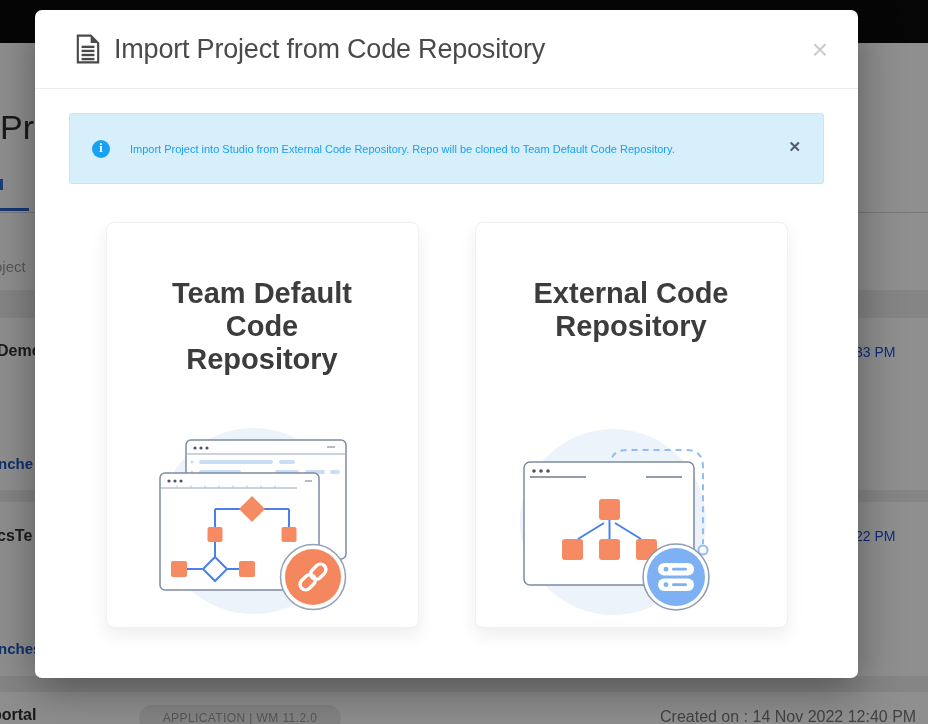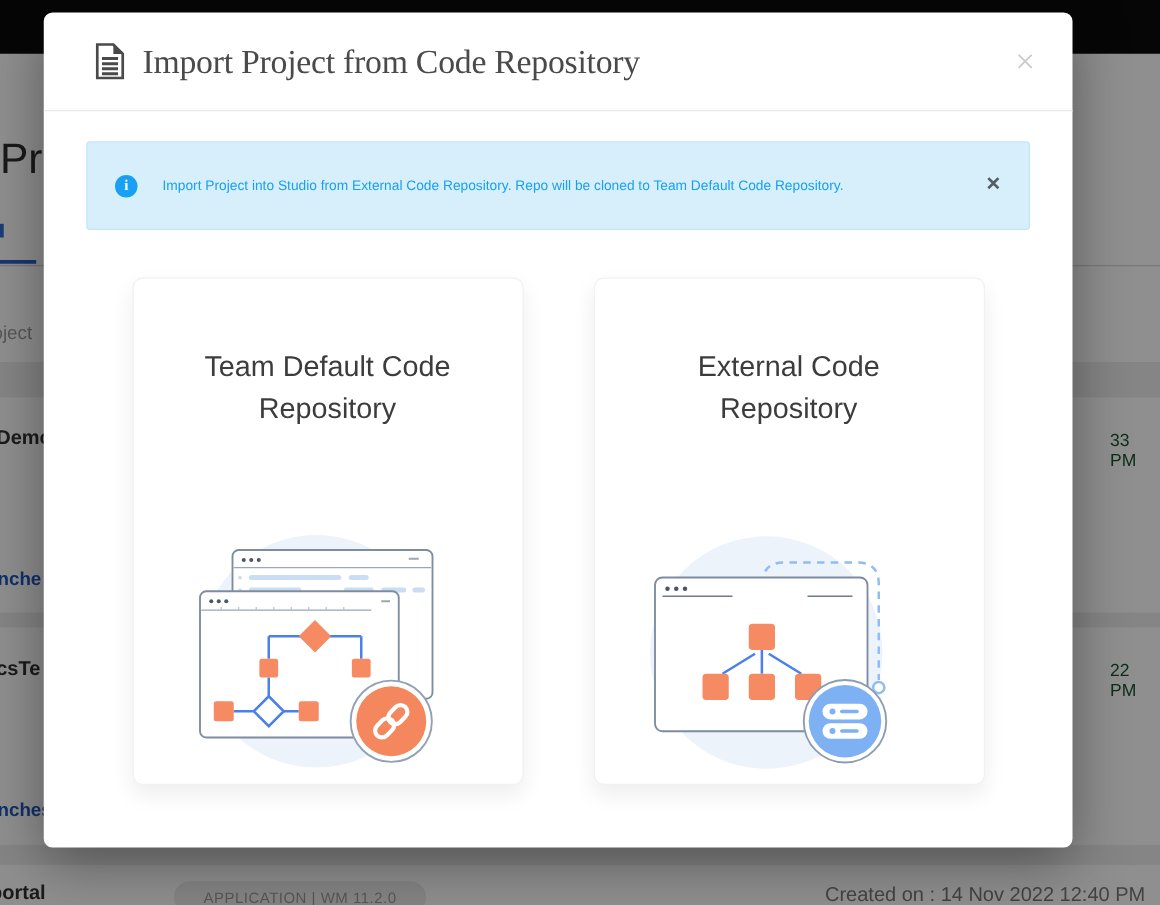--- a/index.html
+++ b/index.html
@@ -10,55 +10,55 @@
   .bg-page{position:absolute;inset:0;background:#fff;}
   .topbar{position:absolute;left:0;top:0;width:928px;height:43px;background:#0c0c0c;}
   .pg-heading{position:absolute;left:0;top:108px;font-size:34px;color:#2e2e2e;}
   .tab-sliver{position:absolute;left:0;top:179px;width:3px;height:11px;background:#2f6fd2;}
   .tab-underline{position:absolute;left:0;top:208px;width:29px;height:3px;background:#2a62c9;}
   .hdiv{position:absolute;left:0;width:928px;height:1px;background:#d8d8d8;}
   .band{position:absolute;left:0;width:928px;background:#ededed;}
   .search-ph{position:absolute;left:-6px;top:258px;font-size:15px;color:#9c9c9c;}
   .row-name{position:absolute;left:-3px;font-size:16px;font-weight:bold;color:#303030;}
   .row-link{position:absolute;left:-2px;font-size:15px;font-weight:600;color:#1e56c0;}
-  .row-time{position:absolute;left:855px;font-size:14px;color:#14532d;margin-left:33px;}
+  .row-time{position:absolute;left:855px;font-size:14px;color:#1d4ed8;}
   .type-pill{position:absolute;left:139px;top:705px;width:202px;height:26px;border-radius:13px;
     background:#ececec;color:#9a9a9a;font-size:12px;letter-spacing:.4px;
     display:flex;align-items:center;justify-content:center;}
   .created-on{position:absolute;left:660px;top:708px;font-size:16px;color:#787878;}
 
   
   .backdrop{position:absolute;inset:0;background:rgba(0,0,0,0.44);z-index:5;}
 
   
   .modal{position:absolute;left:35px;top:10px;width:823px;height:668px;background:#fff;
     border-radius:7px;box-shadow:0 12px 45px rgba(0,0,0,0.38);z-index:10;}
   .modal-header{position:relative;height:78px;display:flex;align-items:center;
-    padding-left:40px;border-bottom:1px solid #ebebeb;font-family:Liberation Serif, serif;}
+    padding-left:40px;border-bottom:1px solid #ebebeb;}
   .doc-icon{width:26px;height:30px;margin-right:13px;flex:none;}
   .modal-title{font-size:27px;color:#4a4a4a;letter-spacing:-0.2px;}
   .modal-close{position:absolute;right:30px;top:30px;font-size:28px;line-height:20px;
     color:#cbcbcb;cursor:pointer;font-weight:400;}
 
   .alert{position:relative;margin:24px 34px 0 34px;height:71px;background:#d7eefb;
     border:1px solid #c2e6f9;border-radius:3px;display:flex;align-items:center;
     padding:0 50px 0 22px;box-sizing:border-box;}
   .info-icon{width:18px;height:18px;border-radius:50%;background:#18a0f3;color:#fff;
     font-size:12px;font-weight:bold;display:flex;align-items:center;justify-content:center;
     margin-right:20px;flex:none;font-family:"Liberation Serif",serif;}
   .alert-text{color:#18a0f3;font-size:11px;line-height:24px;max-width:590px;}
   .alert-close{position:absolute;right:22px;top:24px;color:#515e66;font-size:15px;
     font-weight:bold;cursor:pointer;}
 
   .cards{position:absolute;left:0;top:212px;width:823px;display:flex;
     justify-content:center;gap:56px;}
   .card{position:relative;width:313px;height:406px;background:#fff;border:1px solid #f1f1f1;
     border-radius:8px;box-shadow:0 8px 18px rgba(0,0,0,0.07);cursor:pointer;box-sizing:border-box;}
-  .card-title{margin:54px auto 0;width:230px;text-align:center;font-size:23px;
-    line-height:33px;font-weight:400;color:#3c3c3c;}
+  .card-title{margin:54px auto 0;width:230px;text-align:center;font-size:29px;
+    line-height:33px;font-weight:700;color:#3c3c3c;}
   .illus{position:absolute;bottom:10px;left:50%;transform:translateX(-50%);}
 </style>
 </head>
 <body>
 
 <div class="screen">
 
   <div class="bg-page">
     <div class="topbar"></div>
     <div class="pg-heading">Pro</div>

